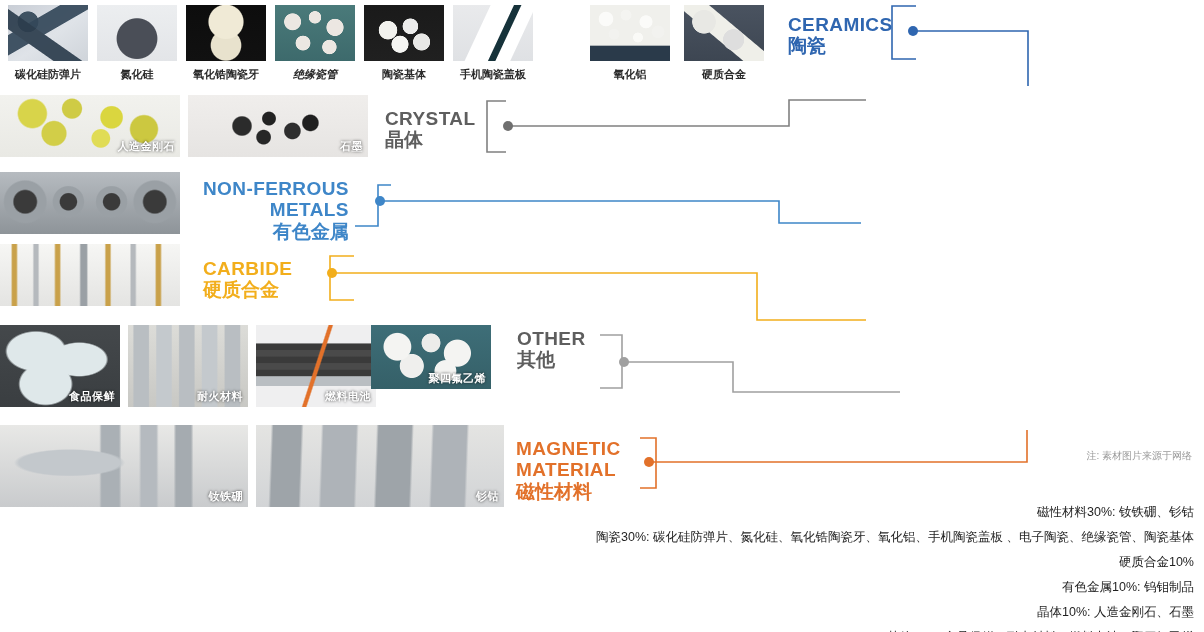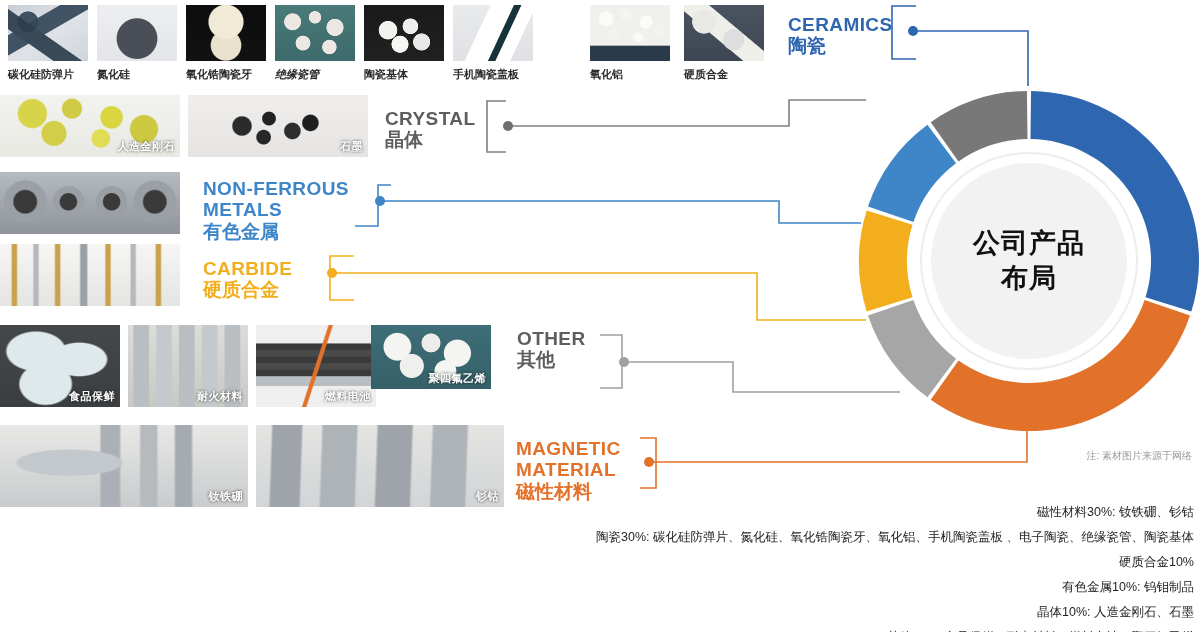--- a/index.html
+++ b/index.html
@@ -14,31 +14,31 @@
   
   .tile { position: absolute; overflow: hidden; }
   .tile .ph { position: absolute; inset: 0; }
   .tile .cap-in {
     position: absolute; right: 5px; bottom: 3px;
     color: #fff; font-size: 11px; font-weight: bold;
     text-shadow: 0 0 3px rgba(0,0,0,.75); letter-spacing: .5px;
     white-space: nowrap;
   }
   .cap-below {
-    position: absolute; 
+    position: absolute; text-align: center;
     font-size: 11px; color: #2b2b2b; font-weight: bold;
     white-space: nowrap;
   }
 
   
   .cat { position: absolute; line-height: 1.12; white-space: nowrap; }
   .cat .en { font-size: 19px; font-weight: bold; letter-spacing: .4px; }
   .cat .cn { font-size: 19px; font-weight: bold; }
   .c-blue   { color: #2f66b0; }
-  .c-lblue  { color: #3e86c8; }
+  .c-lblue  { color: #3e86c8; text-align: right; }
   .c-gray   { color: #5e5e5e; }
   .c-yellow { color: #f2ae1c; }
   .c-orange { color: #e2712a; }
 
   
   #wires { position: absolute; left: 0; top: 0; width: 1204px; height: 632px; }
 
   
   #donut { position: absolute; left: 856px; top: 88px; width: 346px; height: 346px; }
   .donut-center {
@@ -316,36 +316,20 @@
     <div class="en">OTHER</div>
     <div class="cn">其他</div>
   </div>
 
   <div class="cat c-orange" style="left:516px;top:438px;">
     <div class="en">MAGNETIC</div>
     <div class="en">MATERIAL</div>
     <div class="cn">磁性材料</div>
   </div>
 
-  <div id="donut">
-    <svg viewBox="0 0 346 346" width="346" height="346">
-      <g id="donut-slices">
-          <path d="M175.07689014199204,3.0126871577231498 A170,170 0 0 1 335.3093359154756,223.5537285932236 L289.4808175393413,209.2797346374899 A122,122 0 0 0 174.4904741019002,51.00910490142486 Z" fill="#2f66b0"></path>
-          <path d="M334.0257472168249,227.50420839956496 A170,170 0 0 1 74.76420385480412,311.7433903136273 L102.50136982521236,272.5687859897796 A122,122 0 0 0 288.5596538850155,212.1147848514525 Z" fill="#e2712a"></path>
-          <path d="M71.40372501416141,309.3018595214382 A170,170 0 0 1 11.974252783175103,227.50420839956502 L57.44034611498449,212.11478485145253 A122,122 0 0 0 100.08973206898642,270.816628597738 Z" fill="#a6a6a6"></path>
-          <path d="M10.690664084524457,223.5537285932237 A170,170 0 0 1 10.690664084524457,122.44627140677636 L56.519182460658726,136.72026536251008 A122,122 0 0 0 56.519182460658726,209.27973463748992 Z" fill="#f2ae1c"></path>
-          <path d="M11.974252783175075,118.49579160043511 A170,170 0 0 1 71.40372501416137,36.69814047856184 L100.0897320689864,75.18337140226204 A122,122 0 0 0 57.440346114984465,133.88521514854756 Z" fill="#3e86c8"></path>
-          <path d="M74.76420385480397,34.256609686372855 A170,170 0 0 1 170.92310985800793,3.0126871577231498 L171.5095258980998,51.00910490142486 A122,122 0 0 0 102.50136982521227,73.43121401022051 Z" fill="#787878"></path>
-        </g>
-    </svg>
-    <div class="donut-center">
-      <span>公司产品</span>
-      <span>布局</span>
-    </div>
-  </div>
 
   <div id="note">注: 素材图片来源于网络</div>
 
   <div id="legend">
     <div>磁性材料30%: 钕铁硼、钐钴</div>
     <div>陶瓷30%: 碳化硅防弹片、氮化硅、氧化锆陶瓷牙、氧化铝、手机陶瓷盖板 、电子陶瓷、绝缘瓷管、陶瓷基体</div>
     <div>硬质合金10%</div>
     <div>有色金属10%: 钨钼制品</div>
     <div>晶体10%: 人造金刚石、石墨</div>
     <div>其他10%: 食品保鲜、耐火材料、燃料电池、聚四氟乙烯</div>

